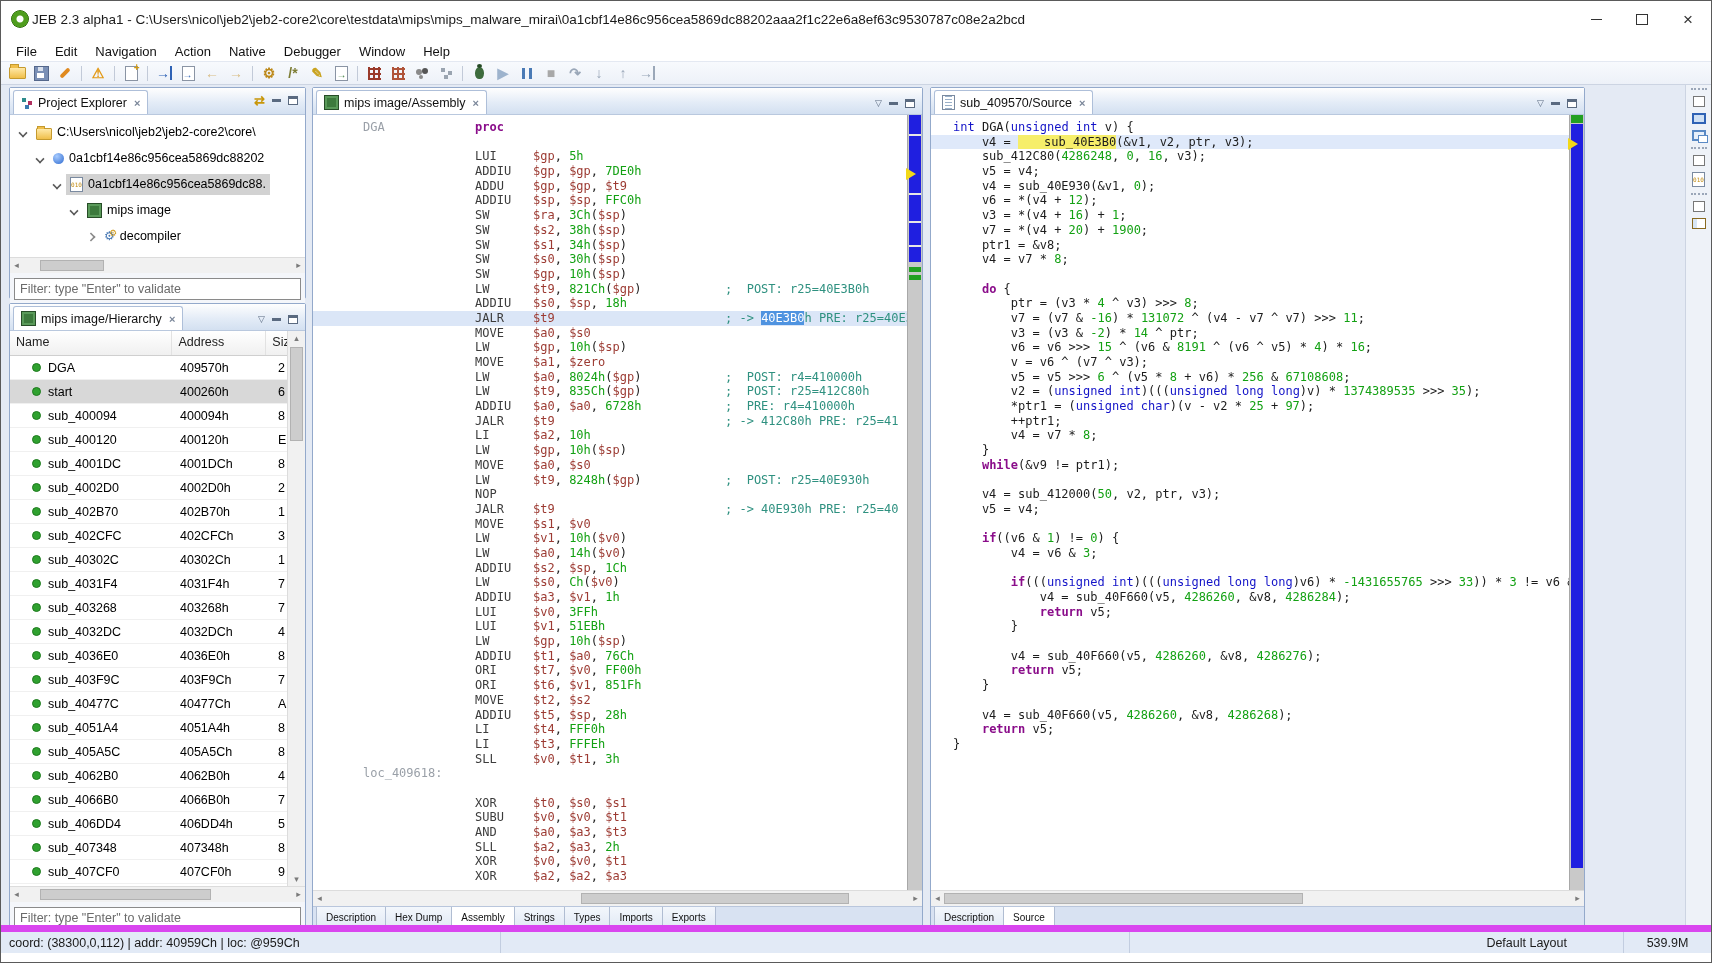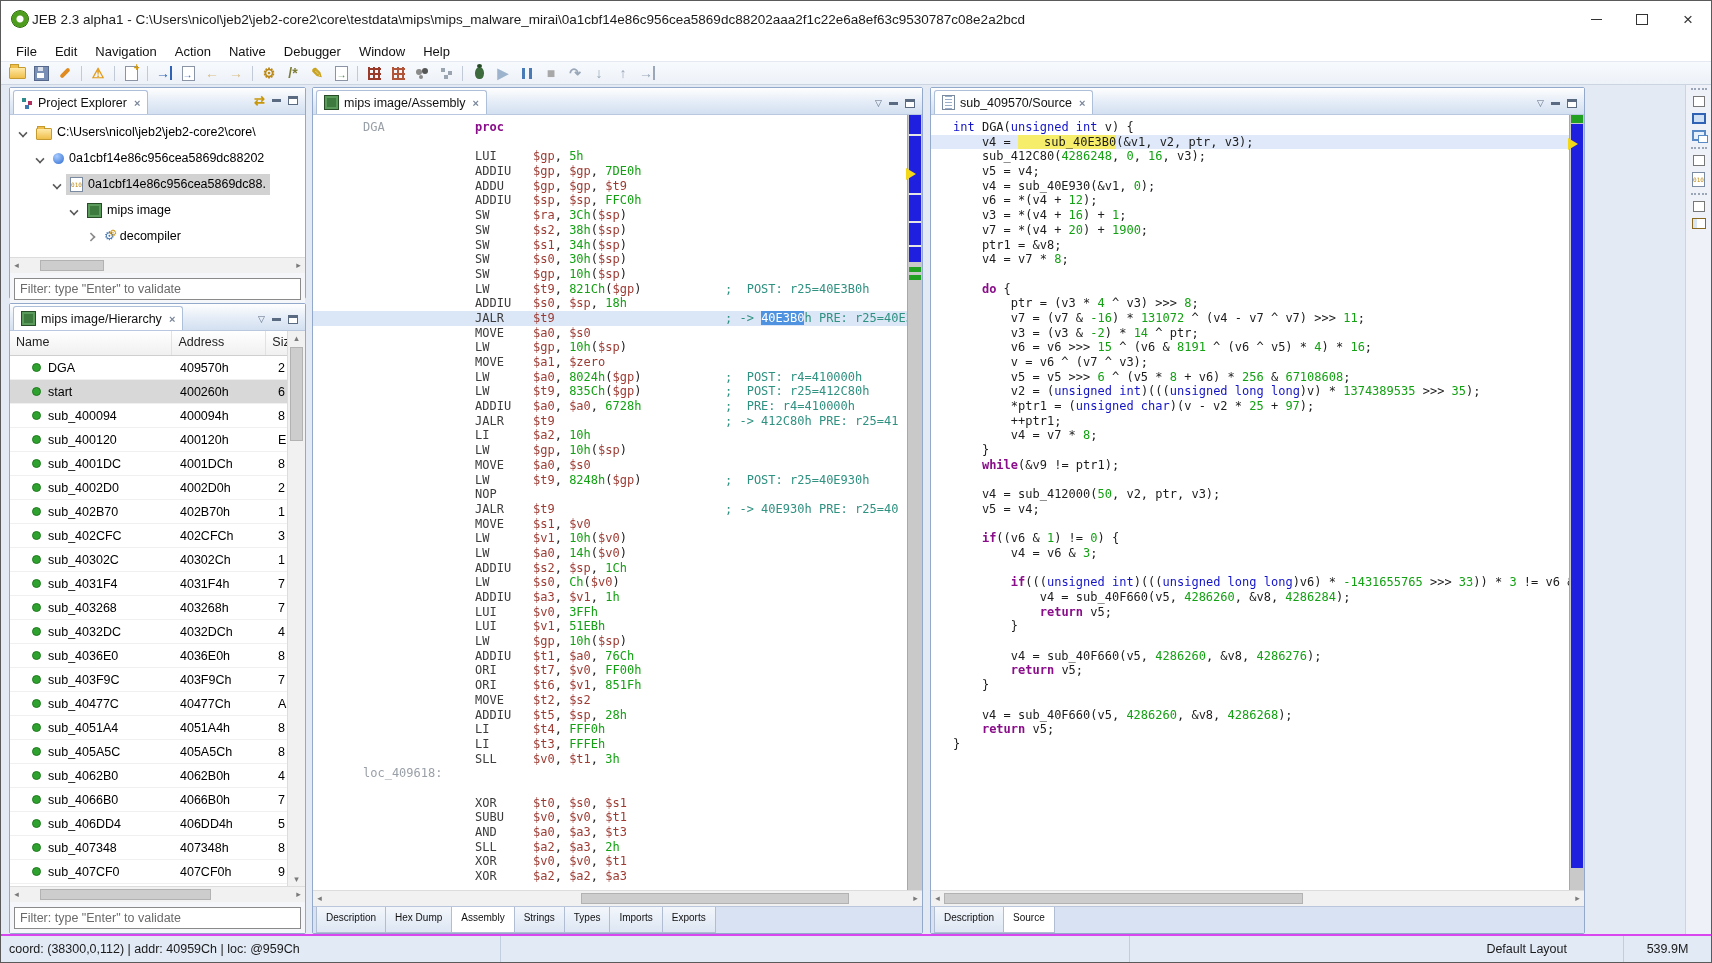--- a/index.html
+++ b/index.html
@@ -126,21 +126,21 @@
   .dock{position:absolute;right:0;top:0;bottom:0;width:26px;background:#eef2f8;border-left:1px solid #ccd4e2;display:flex;flex-direction:column;align-items:center;padding-top:3px;gap:6px;box-sizing:border-box;}
   .dhandle{width:16px;height:0;border-top:2px dotted #9aa6b8;}
   .dk-restore{width:10px;height:9px;border:1px solid #777;position:relative;background:#fff;}
   .dk-restore::before{content:"";position:absolute;left:2px;top:-3px;width:9px;height:8px;border:1px solid #777;background:#fff;z-index:-1;}
   .dk-monitor{width:14px;height:11px;border:2px solid #2f62b5;background:#cfe0f4;box-sizing:border-box;}
   .dk-monitor2{width:14px;height:11px;border:2px solid #5a8ac5;background:#e8f0fa;box-sizing:border-box;position:relative;}
   .dk-monitor2::after{content:"";position:absolute;right:-4px;bottom:-4px;width:8px;height:6px;border:1px solid #5a8ac5;background:#fff;}
   .dk-bindoc{width:11px;height:13px;background:#fff;border:1px solid #7a8aa0;font-size:6px;color:#c08a10;text-align:center;line-height:13px;font-family:"DejaVu Sans Mono",monospace;}
   .dk-columns{width:14px;height:11px;border:1px solid #8a6a20;box-sizing:border-box;background:linear-gradient(90deg,#d8e6f4 0 4px,#fff 4px);}
   
-  .statusbar{position:absolute;left:0;right:0;bottom:0;height:28px;background:#e2eaf6;border-top:2px solid #d946ef;display:flex;align-items:center;font-size:12.5px;color:#1a1a1a;box-sizing:border-box;}
+  .statusbar{position:absolute;left:0;right:0;bottom:9px;height:28px;background:#e2eaf6;border-top:7px solid #d946ef;display:flex;align-items:center;font-size:12.5px;color:#1a1a1a;box-sizing:border-box;}
   .sseg{height:100%;display:flex;align-items:center;border-right:1px solid #c2cde0;box-sizing:border-box;}
 </style>
 </head>
 <body>
 
 <div class="win">
 
   <div class="titlebar">
     <div class="logo"></div>
     <div class="title-text">JEB 2.3 alpha1 - C:\Users\nicol\jeb2\jeb2-core2\core\testdata\mips\mips_malware_mirai\0a1cbf14e86c956cea5869dc88202aaa2f1c22e6a8ef63c9530787c08e2a2bcd</div>

